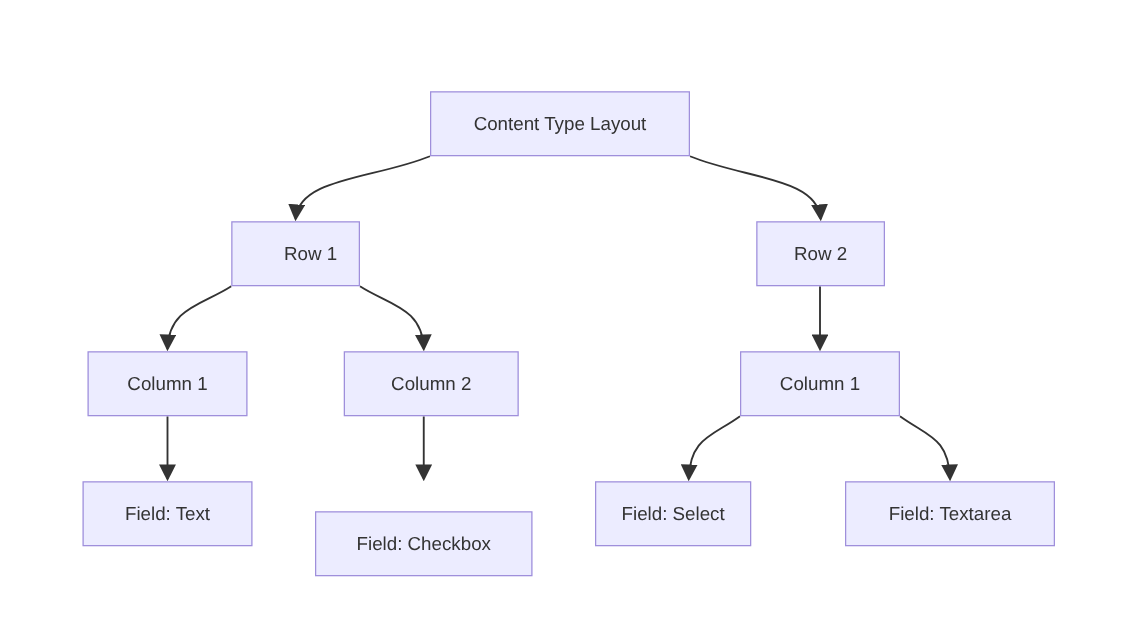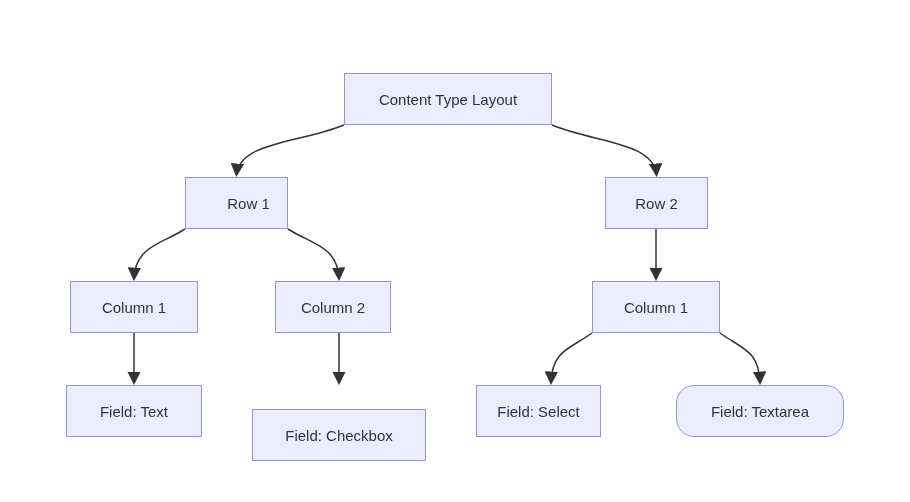--- a/index.html
+++ b/index.html
@@ -46,26 +46,26 @@
     color: var(--text);
     font-size: 15px;
     line-height: 1;
     white-space: nowrap;
   }
   
   .n-root          { left: 344px; top: 73px;  width: 208px; height: 52px; }
   .n-row1          { left: 185px; top: 177px; width: 103px; height: 52px; padding-left: 24px; }
   .n-row2          { left: 605px; top: 177px; width: 103px; height: 52px; justify-content: center; }
   .n-col1          { left: 70px;  top: 281px; width: 128px; height: 52px; }
-  .n-col2          { left: 275px; top: 281px; width: 116px; height: 52px; }
+  .n-col2          { left: 275px; top: 281px; width: 140px; height: 52px; }
   .n-row2-col1     { left: 592px; top: 281px; width: 128px; height: 52px; }
   .n-field-text    { left: 66px;  top: 385px; width: 136px; height: 52px; }
   .n-field-checkbox{ left: 252px; top: 385px; width: 174px; height: 52px; margin-top: 24px; }
   .n-field-select  { left: 476px; top: 385px; width: 125px; height: 52px; }
-  .n-field-textarea{ left: 676px; top: 385px; width: 168px; height: 52px; border-radius: 18px; }
+  .n-field-textarea{ left: 676px; top: 385px; width: 168px; height: 52px; }
 </style>
 </head>
 <body>
 
 <div class="canvas">
 
   <svg class="edges" viewBox="0 0 910 502" xmlns="http://www.w3.org/2000/svg">
     <defs>
       <marker id="arrowhead" viewBox="0 0 10 10" refX="8.5" refY="5" markerWidth="9" markerHeight="9" orient="auto">
         <path d="M 0 0 L 10 5 L 0 10 z"></path>

